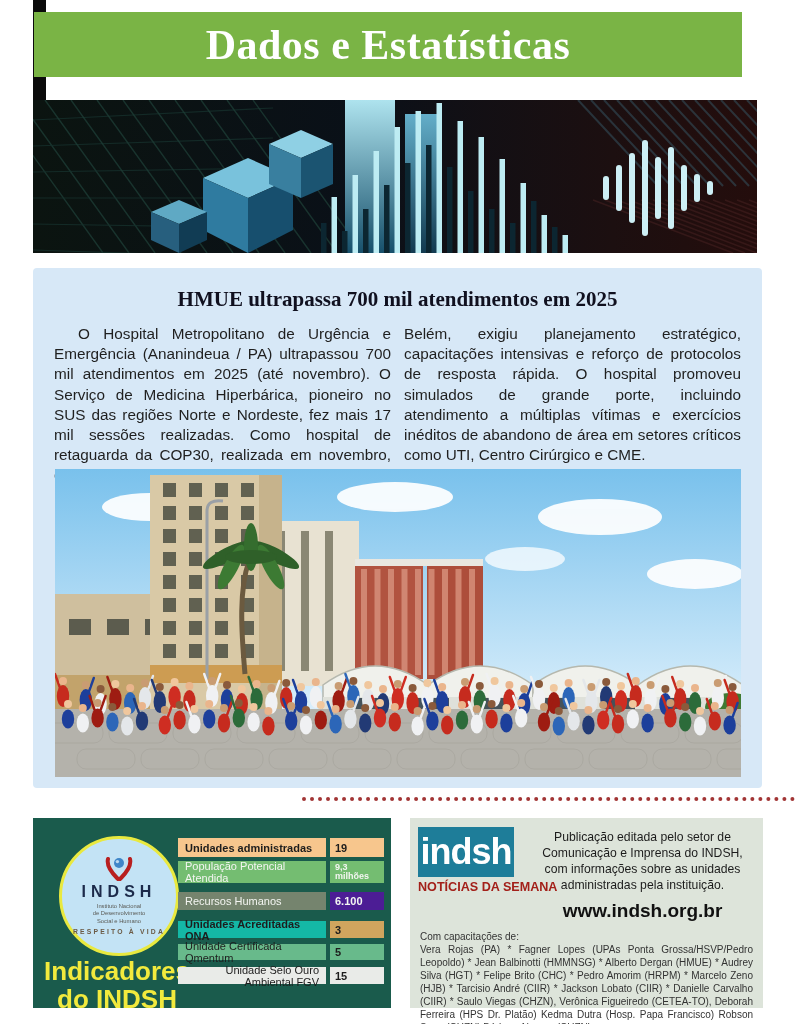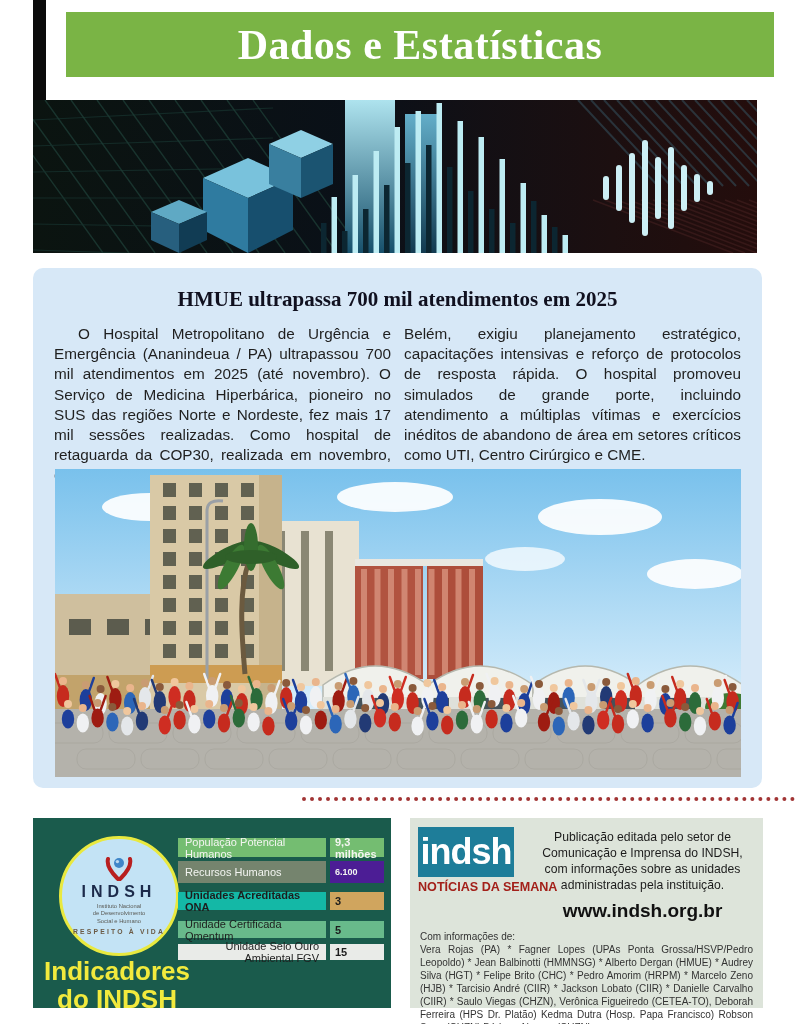--- a/index.html
+++ b/index.html
@@ -3,30 +3,30 @@
 <meta charset="utf-8">
 <style>
   html,body{margin:0;padding:0;}
   body{
     width:795px;height:1024px;position:relative;background:#ffffff;
     font-family:"Liberation Sans",sans-serif;overflow:hidden;
     -webkit-font-smoothing:antialiased;
   }
   
   .left-bar{position:absolute;left:33px;top:0;width:13px;height:101px;background:#0b0b0b;}
-  .green-banner{position:absolute;left:66px;top:12px;width:708px;height:65px;
+  .green-banner{position:absolute;left:34px;top:12px;width:708px;height:65px;
     display:flex;align-items:center;justify-content:center;}
   .green-banner .title{font-family:"Liberation Serif",serif;font-weight:700;
     color:#ffffff;font-size:42px;letter-spacing:.5px;}
   
   .hero{position:absolute;left:33px;top:100px;width:724px;height:153px;background:#0a0e12;}
   .hero svg{display:block;}
   
   .card{position:absolute;left:33px;top:268px;width:729px;height:520px;
-    border-radius:10px;background:#d7e8f7;}
+    border-radius:4px;background:#d7e8f7;}
   .article-title{font-family:"Liberation Serif",serif;font-weight:700;font-size:21px;
     color:#10101f;text-align:center;padding-top:19px;}
   .cols{display:flex;gap:13px;padding:12px 21px 0;}
   .col{flex:1;text-align:justify;font-size:15.3px;line-height:1.32;color:#1f1f1f;}
   .col.first{text-indent:24px;}
   .photo{position:absolute;left:22px;top:201px;width:686px;height:308px;}
   
   .dotted{position:absolute;left:302px;top:797px;width:493px;height:0;
     border-top:4px dotted #a23535;}
   
@@ -592,22 +592,26 @@
       <div>de Desenvolvimento</div>
       <div>Social e Humano</div>
     </div>
     <div class="logo-motto">RESPEITO À VIDA</div>
   </div>
   <div class="ind-heading">
     <div>Indicadores</div>
     <div>do INDSH</div>
   </div>
   <div class="rows">
+    <div class="row bold">
+      <div class="lbl" style="background: rgb(247, 198, 141);">Unidades administradas</div>
+      <div class="val" style="background: rgb(247, 198, 141);">19</div>
+    </div>
     <div class="row light">
-      <div class="lbl" style="background: rgb(116, 189, 113);">População Potencial Humanos</div>
+      <div class="lbl" style="background: rgb(116, 189, 113);">População Potencial Atendida</div>
       <div class="val" style="background: rgb(116, 189, 113);">9,3 milhões</div>
     </div>
     <div class="row light">
       <div class="lbl" style="background: rgb(117, 132, 110);">Recursos Humanos</div>
       <div class="val" style="background: #4c1d95; text-align: right;">6.100</div>
     </div>
     <div class="row bold">
       <div class="lbl" style="background: #14b8a6;">Unidades Acreditadas ONA</div>
       <div class="val" style="background: rgb(208, 165, 94);">3</div>
     </div>
@@ -626,16 +630,16 @@
   <div class="mast-top">
     <div class="mast-logo">
       <div class="logo-box" style="background: rgb(30, 125, 153);">indsh</div>
       <div class="mast-tagline">NOTÍCIAS DA SEMANA</div>
     </div>
     <div class="mast-right">
       <div class="mast-desc">Publicação editada pelo setor de Comunicação e Imprensa do INDSH, com informações sobre as unidades administradas pela instituição.</div>
       <a class="website" href="#">www.indsh.org.br</a>
     </div>
   </div>
-  <div class="credits-intro">Com informações de:</div>
+  <div class="credits-intro">Com capacitações de:</div>
   <div class="credits">Vera Rojas (PA) * Fagner Lopes (UPAs Ponta Grossa/HSVP/Pedro Leopoldo) * Jean Balbinotti (HMMNSG) * Alberto Dergan (HMUE) * Audrey Silva (HGT) * Felipe Brito (CHC) * Pedro Amorim (HRPM) * Marcelo Zeno (HJB) * Tarcisio André (CIIR) * Jackson Lobato (CIIR) * Danielle Carvalho (CIIR) * Saulo Viegas (CHZN), Verônica Figueiredo (CETEA-TO), Deborah Ferreira (HPS Dr. Platão) Kedma Dutra (Hosp. Papa Francisco) Robson Sena (CHZN) Bárbara Nayara (CHZN).</div>
   <div class="edition">Edição: Delamar da Cruz &nbsp;&nbsp; Arte: José Carlos Camacho</div>
 </div>
 
 </body></html>

